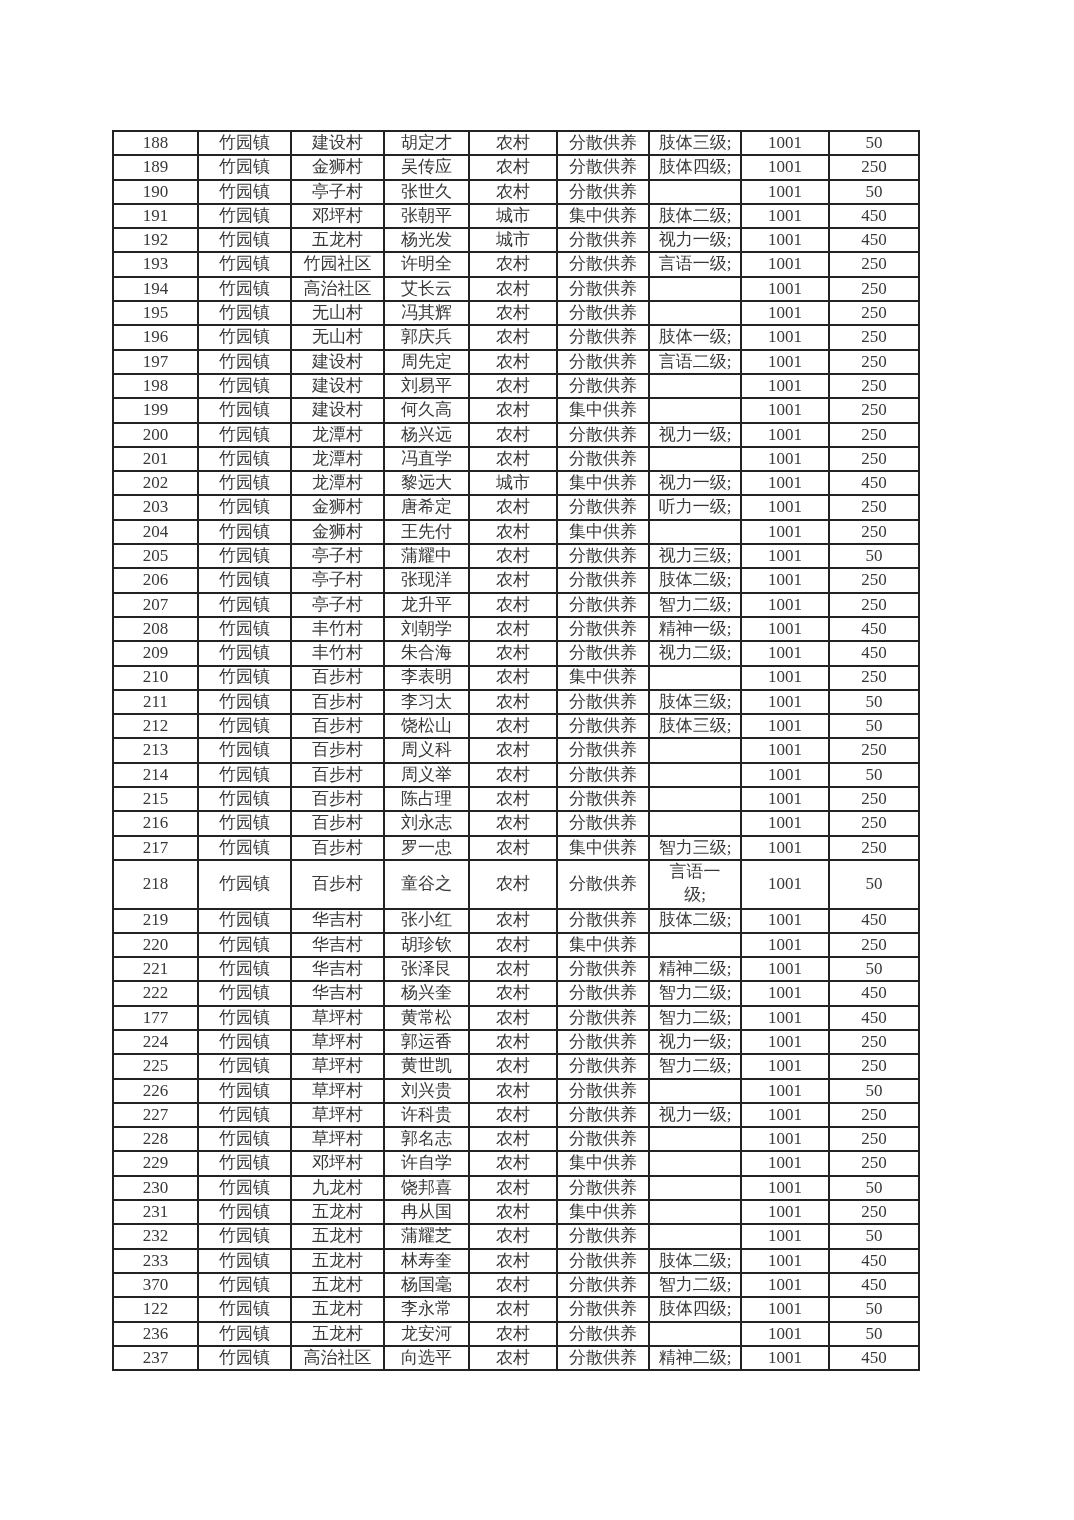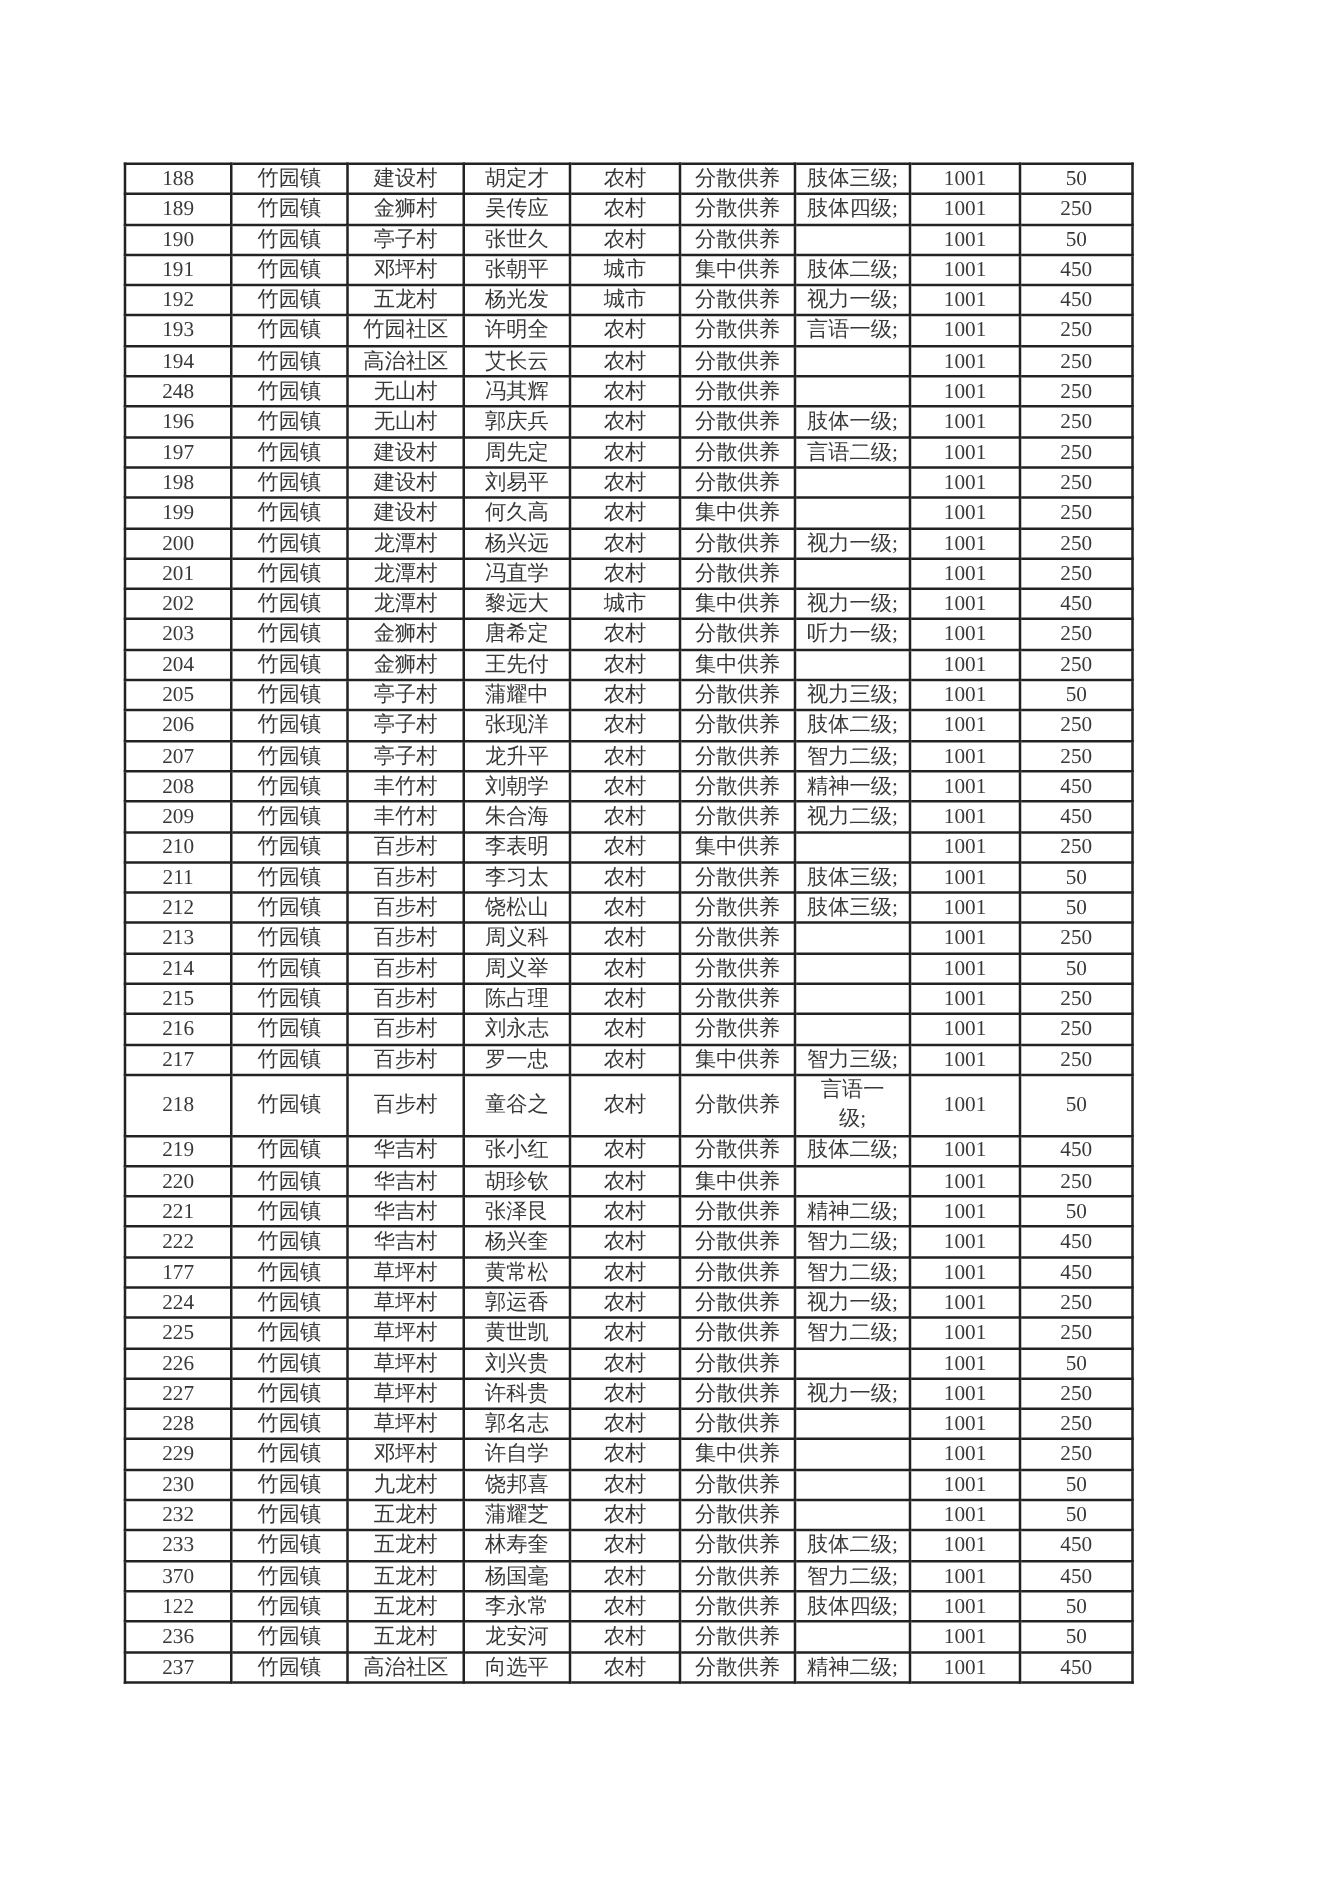--- a/index.html
+++ b/index.html
@@ -10,21 +10,21 @@
   .page {
     position: relative;
     width: 1074px;
     height: 1520px;
     background: #ffffff;
     font-family: "Liberation Serif", "DejaVu Serif", serif;
     overflow: hidden;
   }
   table.grid {
     position: absolute;
-    left: 99px;
+    left: 112px;
     top: 130px;
     width: 806px;
     border-collapse: collapse;
     table-layout: fixed;
   }
   table.grid td {
     border: 2px solid #222222;
     text-align: center;
     vertical-align: middle;
     font-size: 17px;
@@ -135,21 +135,21 @@
           <td class="col-town">竹园镇</td>
           <td class="col-village">高治社区</td>
           <td class="col-person-name">艾长云</td>
           <td class="col-residence-type">农村</td>
           <td class="col-support-type">分散供养</td>
           <td class="col-disability"></td>
           <td class="col-code">1001</td>
           <td class="col-amount">250</td>
         </tr>
         <tr>
-          <td class="col-index">248</td>
+          <td class="col-index">195</td>
           <td class="col-town">竹园镇</td>
           <td class="col-village">无山村</td>
           <td class="col-person-name">冯其辉</td>
           <td class="col-residence-type">农村</td>
           <td class="col-support-type">分散供养</td>
           <td class="col-disability"></td>
           <td class="col-code">1001</td>
           <td class="col-amount">250</td>
         </tr>
         <tr>
@@ -529,20 +529,31 @@
         <tr>
           <td class="col-index">230</td>
           <td class="col-town">竹园镇</td>
           <td class="col-village">九龙村</td>
           <td class="col-person-name">饶邦喜</td>
           <td class="col-residence-type">农村</td>
           <td class="col-support-type">分散供养</td>
           <td class="col-disability"></td>
           <td class="col-code">1001</td>
           <td class="col-amount">50</td>
+        </tr>
+        <tr>
+          <td class="col-index">231</td>
+          <td class="col-town">竹园镇</td>
+          <td class="col-village">五龙村</td>
+          <td class="col-person-name">冉从国</td>
+          <td class="col-residence-type">农村</td>
+          <td class="col-support-type">集中供养</td>
+          <td class="col-disability"></td>
+          <td class="col-code">1001</td>
+          <td class="col-amount">250</td>
         </tr>
         <tr>
           <td class="col-index">232</td>
           <td class="col-town">竹园镇</td>
           <td class="col-village">五龙村</td>
           <td class="col-person-name">蒲耀芝</td>
           <td class="col-residence-type">农村</td>
           <td class="col-support-type">分散供养</td>
           <td class="col-disability"></td>
           <td class="col-code">1001</td>

